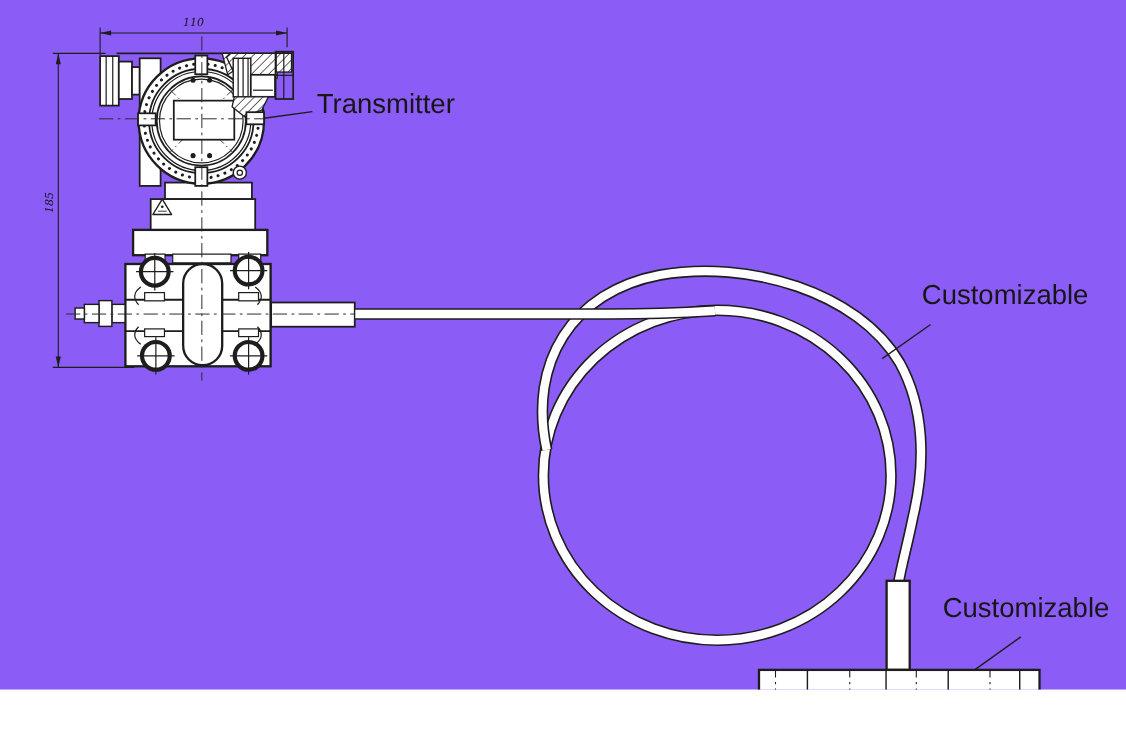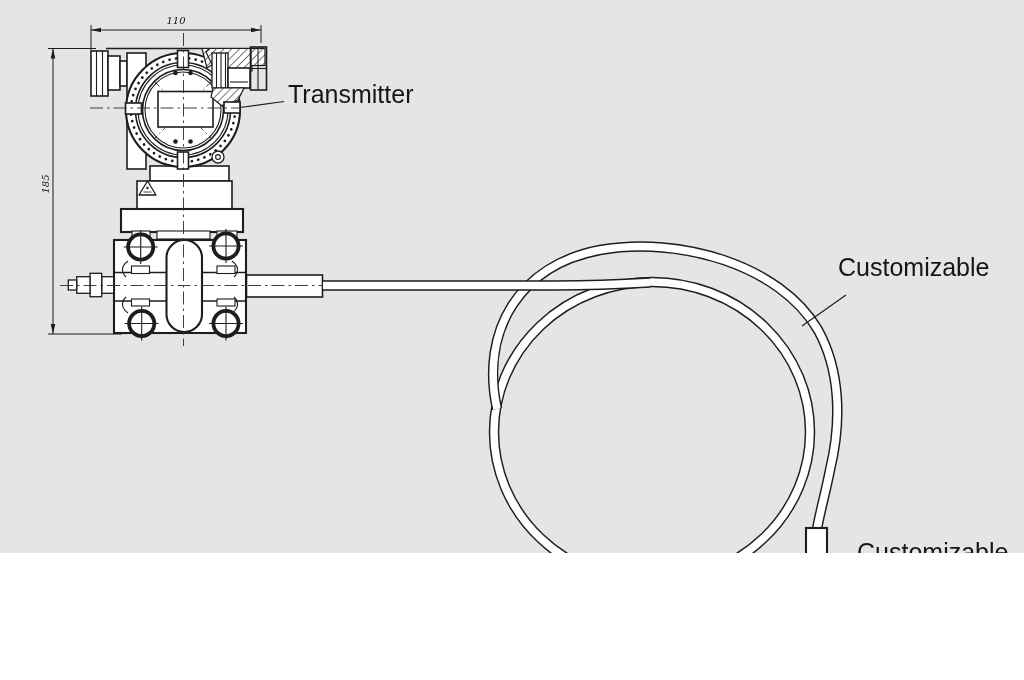--- a/index.html
+++ b/index.html
@@ -1,16 +1,16 @@
 <!DOCTYPE html>
 <html><head>
 <meta charset="utf-8">
 <style>
   html,body{margin:0;padding:0;background:#ffffff;}
-  .stage{position:relative;width:1024px;height:553px;background:#e5e5e5;overflow:hidden;
+  .stage{position:relative;width:1024px;height:627px;background:#8b5cf6;overflow:hidden;
          font-family:"Liberation Sans",sans-serif;text-align:right;}
   svg{position:absolute;left:0;top:0;}
   .ln{stroke:#1d1d1d;fill:none;}
   .w1{stroke-width:1.1;} .w12{stroke-width:1.3;} .w15{stroke-width:1.6;} .w2{stroke-width:2.1;}
   .wf{fill:#ffffff;stroke:#1d1d1d;}
   .hf{fill:url(#hatch);stroke:#1d1d1d;stroke-width:1.2;}
   .cl{stroke:#2b2b2b;stroke-width:0.9;fill:none;stroke-dasharray:13 4 2.5 4;}
   .cld{stroke:#2b2b2b;stroke-width:0.8;fill:none;stroke-dasharray:8 3 1.5 3;}
   .dash{stroke:#1d1d1d;stroke-width:1;fill:none;stroke-dasharray:7 4 2 4;}
   .dim{stroke:#1d1d1d;stroke-width:1;fill:none;}

